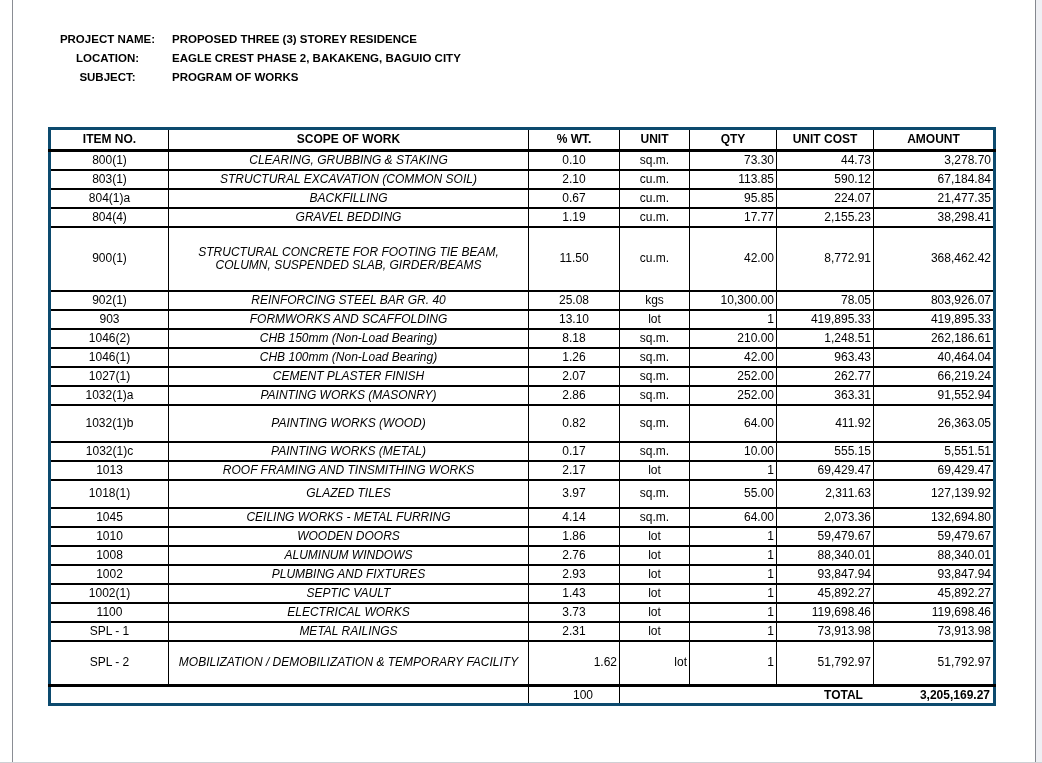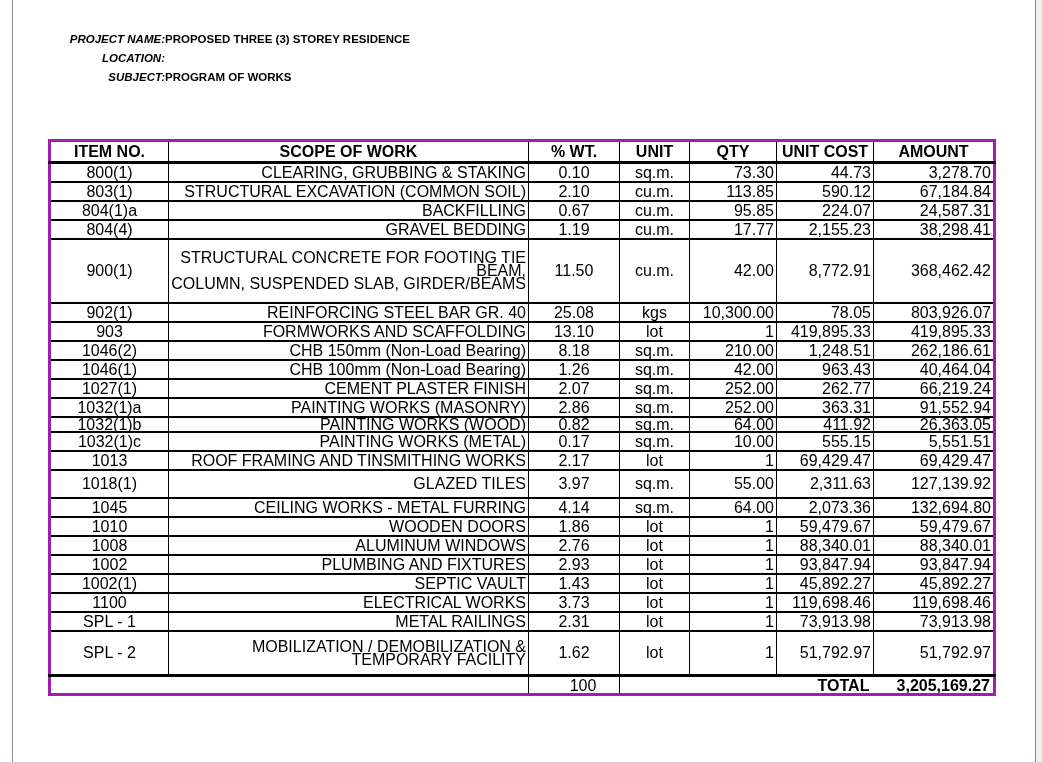--- a/index.html
+++ b/index.html
@@ -30,54 +30,54 @@
   }
 
   
   .doc-header {
     position: absolute; top: 30px; left: 50px;
     font-size: 11.5px; font-weight: bold;
     line-height: 19px;
   }
   .doc-header .hrow { display: flex; }
   .doc-header .hlabel {
-    width: 115px; text-align: right;
+    width: 115px; text-align: center;
     flex: 0 0 115px;
-    font-style: italic;
   }
   .doc-header .hvalue {
+    margin-left: 7px;
     text-align: right;
   }
 
   
   table.works {
-    position: absolute; top: 139px; left: 48px;
+    position: absolute; top: 127px; left: 48px;
     width: 945px;
     border-collapse: collapse;
     table-layout: fixed;
-    border: 3px solid #a21caf;
-    font-size: 16px;
+    border: 3px solid #0c4a6e;
+    font-size: 12px;
   }
   table.works th, table.works td {
     border: solid #000;
     border-width: 2px 1px;
     padding: 0 2px;
     overflow: hidden;
     line-height: 13px;
   }
   table.works th {
     font-weight: bold;
     text-align: center;
     height: 19px;
     border-bottom-width: 3px;
   }
-  .al-left   { text-align: right;  padding-left: 3px; white-space: pre-line; }
+  .al-left   { text-align: center;  padding-left: 3px; white-space: pre-line; font-style: italic; }
   .al-center { text-align: center; }
   .al-right  { text-align: right; padding-right: 3px; }
-  .vbottom   { vertical-align: bottom; padding-bottom: 3px; }
+  .vbottom   { vertical-align: bottom; padding-bottom: 3px; text-align: right; }
   table.works td { vertical-align: middle; }
 
   tr.total-row { height: 19px; }
   tr.total-row td { border-top-width: 3px; font-weight: normal; padding-left: 20px; }
   .total-flex { display: flex; align-items: center; width: 100%; }
   .total-flex .spacer { flex: 0 0 155px; }
   .total-flex .total-label { flex: 0 0 97px; text-align: center; font-weight: bold; }
   .total-flex .total-amount { flex: 1; text-align: right; font-weight: bold; padding-right: 1px; }
 </style>
 </head>
@@ -86,20 +86,21 @@
 <div class="page">
   <div class="left-edge-line"></div>
 
   <div class="doc-header">
     <div class="hrow">
       <div class="hlabel">PROJECT NAME:</div>
       <div class="hvalue">PROPOSED THREE (3) STOREY RESIDENCE</div>
     </div>
     <div class="hrow">
       <div class="hlabel">LOCATION:</div>
+      <div class="hvalue">EAGLE CREST PHASE 2, BAKAKENG, BAGUIO CITY</div>
     </div>
     <div class="hrow">
       <div class="hlabel">SUBJECT:</div>
       <div class="hvalue">PROGRAM OF WORKS</div>
     </div>
   </div>
 
   <table class="works">
     <colgroup>
       <col style="width:119px">
@@ -140,21 +141,21 @@
           <td class="al-right">590.12</td>
           <td class="al-right">67,184.84</td>
         </tr>
         <tr style="height: 19px;">
           <td class="al-center">804(1)a</td>
           <td class="al-left">BACKFILLING</td>
           <td class="al-center">0.67</td>
           <td class="al-center">cu.m.</td>
           <td class="al-right">95.85</td>
           <td class="al-right">224.07</td>
-          <td class="al-right">24,587.31</td>
+          <td class="al-right">21,477.35</td>
         </tr>
         <tr style="height: 19px;">
           <td class="al-center">804(4)</td>
           <td class="al-left">GRAVEL BEDDING</td>
           <td class="al-center">1.19</td>
           <td class="al-center">cu.m.</td>
           <td class="al-right">17.77</td>
           <td class="al-right">2,155.23</td>
           <td class="al-right">38,298.41</td>
         </tr>
@@ -215,21 +216,21 @@
         </tr>
         <tr style="height: 19px;">
           <td class="al-center">1032(1)a</td>
           <td class="al-left">PAINTING WORKS (MASONRY)</td>
           <td class="al-center">2.86</td>
           <td class="al-center">sq.m.</td>
           <td class="al-right">252.00</td>
           <td class="al-right">363.31</td>
           <td class="al-right">91,552.94</td>
         </tr>
-        <tr style="height: 15px;">
+        <tr style="height: 37px;">
           <td class="al-center">1032(1)b</td>
           <td class="al-left">PAINTING WORKS (WOOD)</td>
           <td class="al-center">0.82</td>
           <td class="al-center">sq.m.</td>
           <td class="al-right">64.00</td>
           <td class="al-right">411.92</td>
           <td class="al-right">26,363.05</td>
         </tr>
         <tr style="height: 19px;">
           <td class="al-center">1032(1)c</td>

